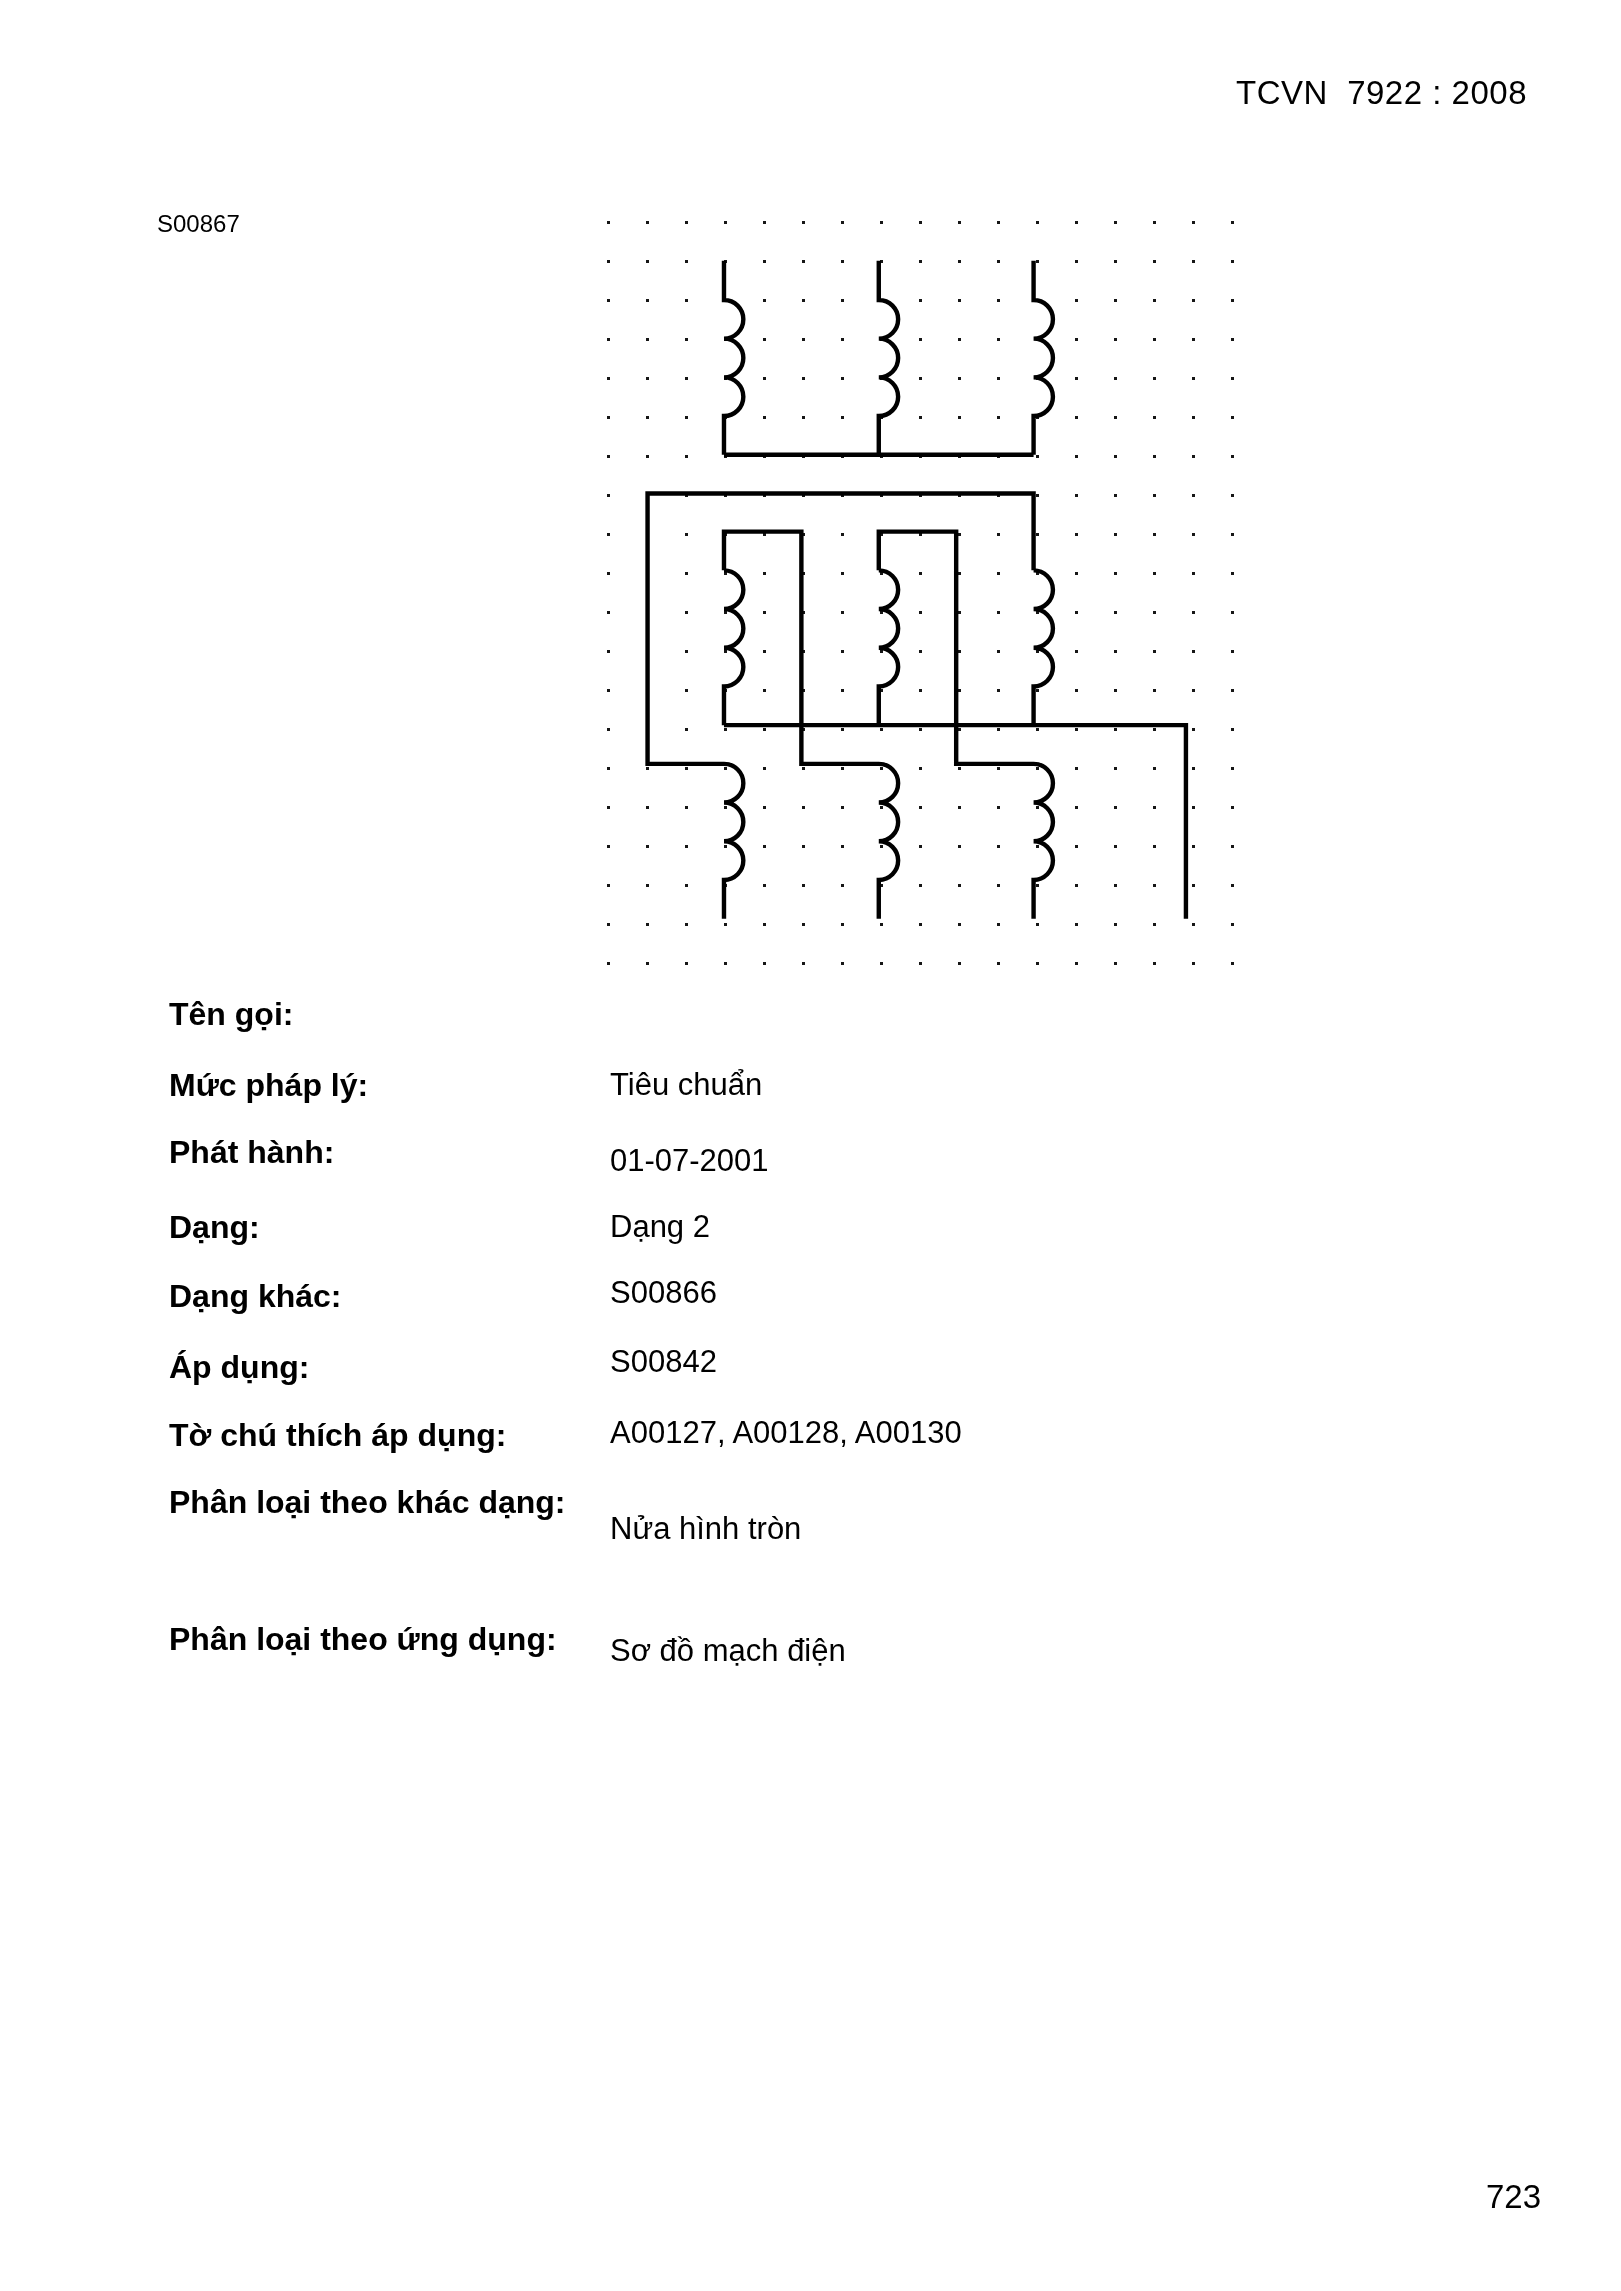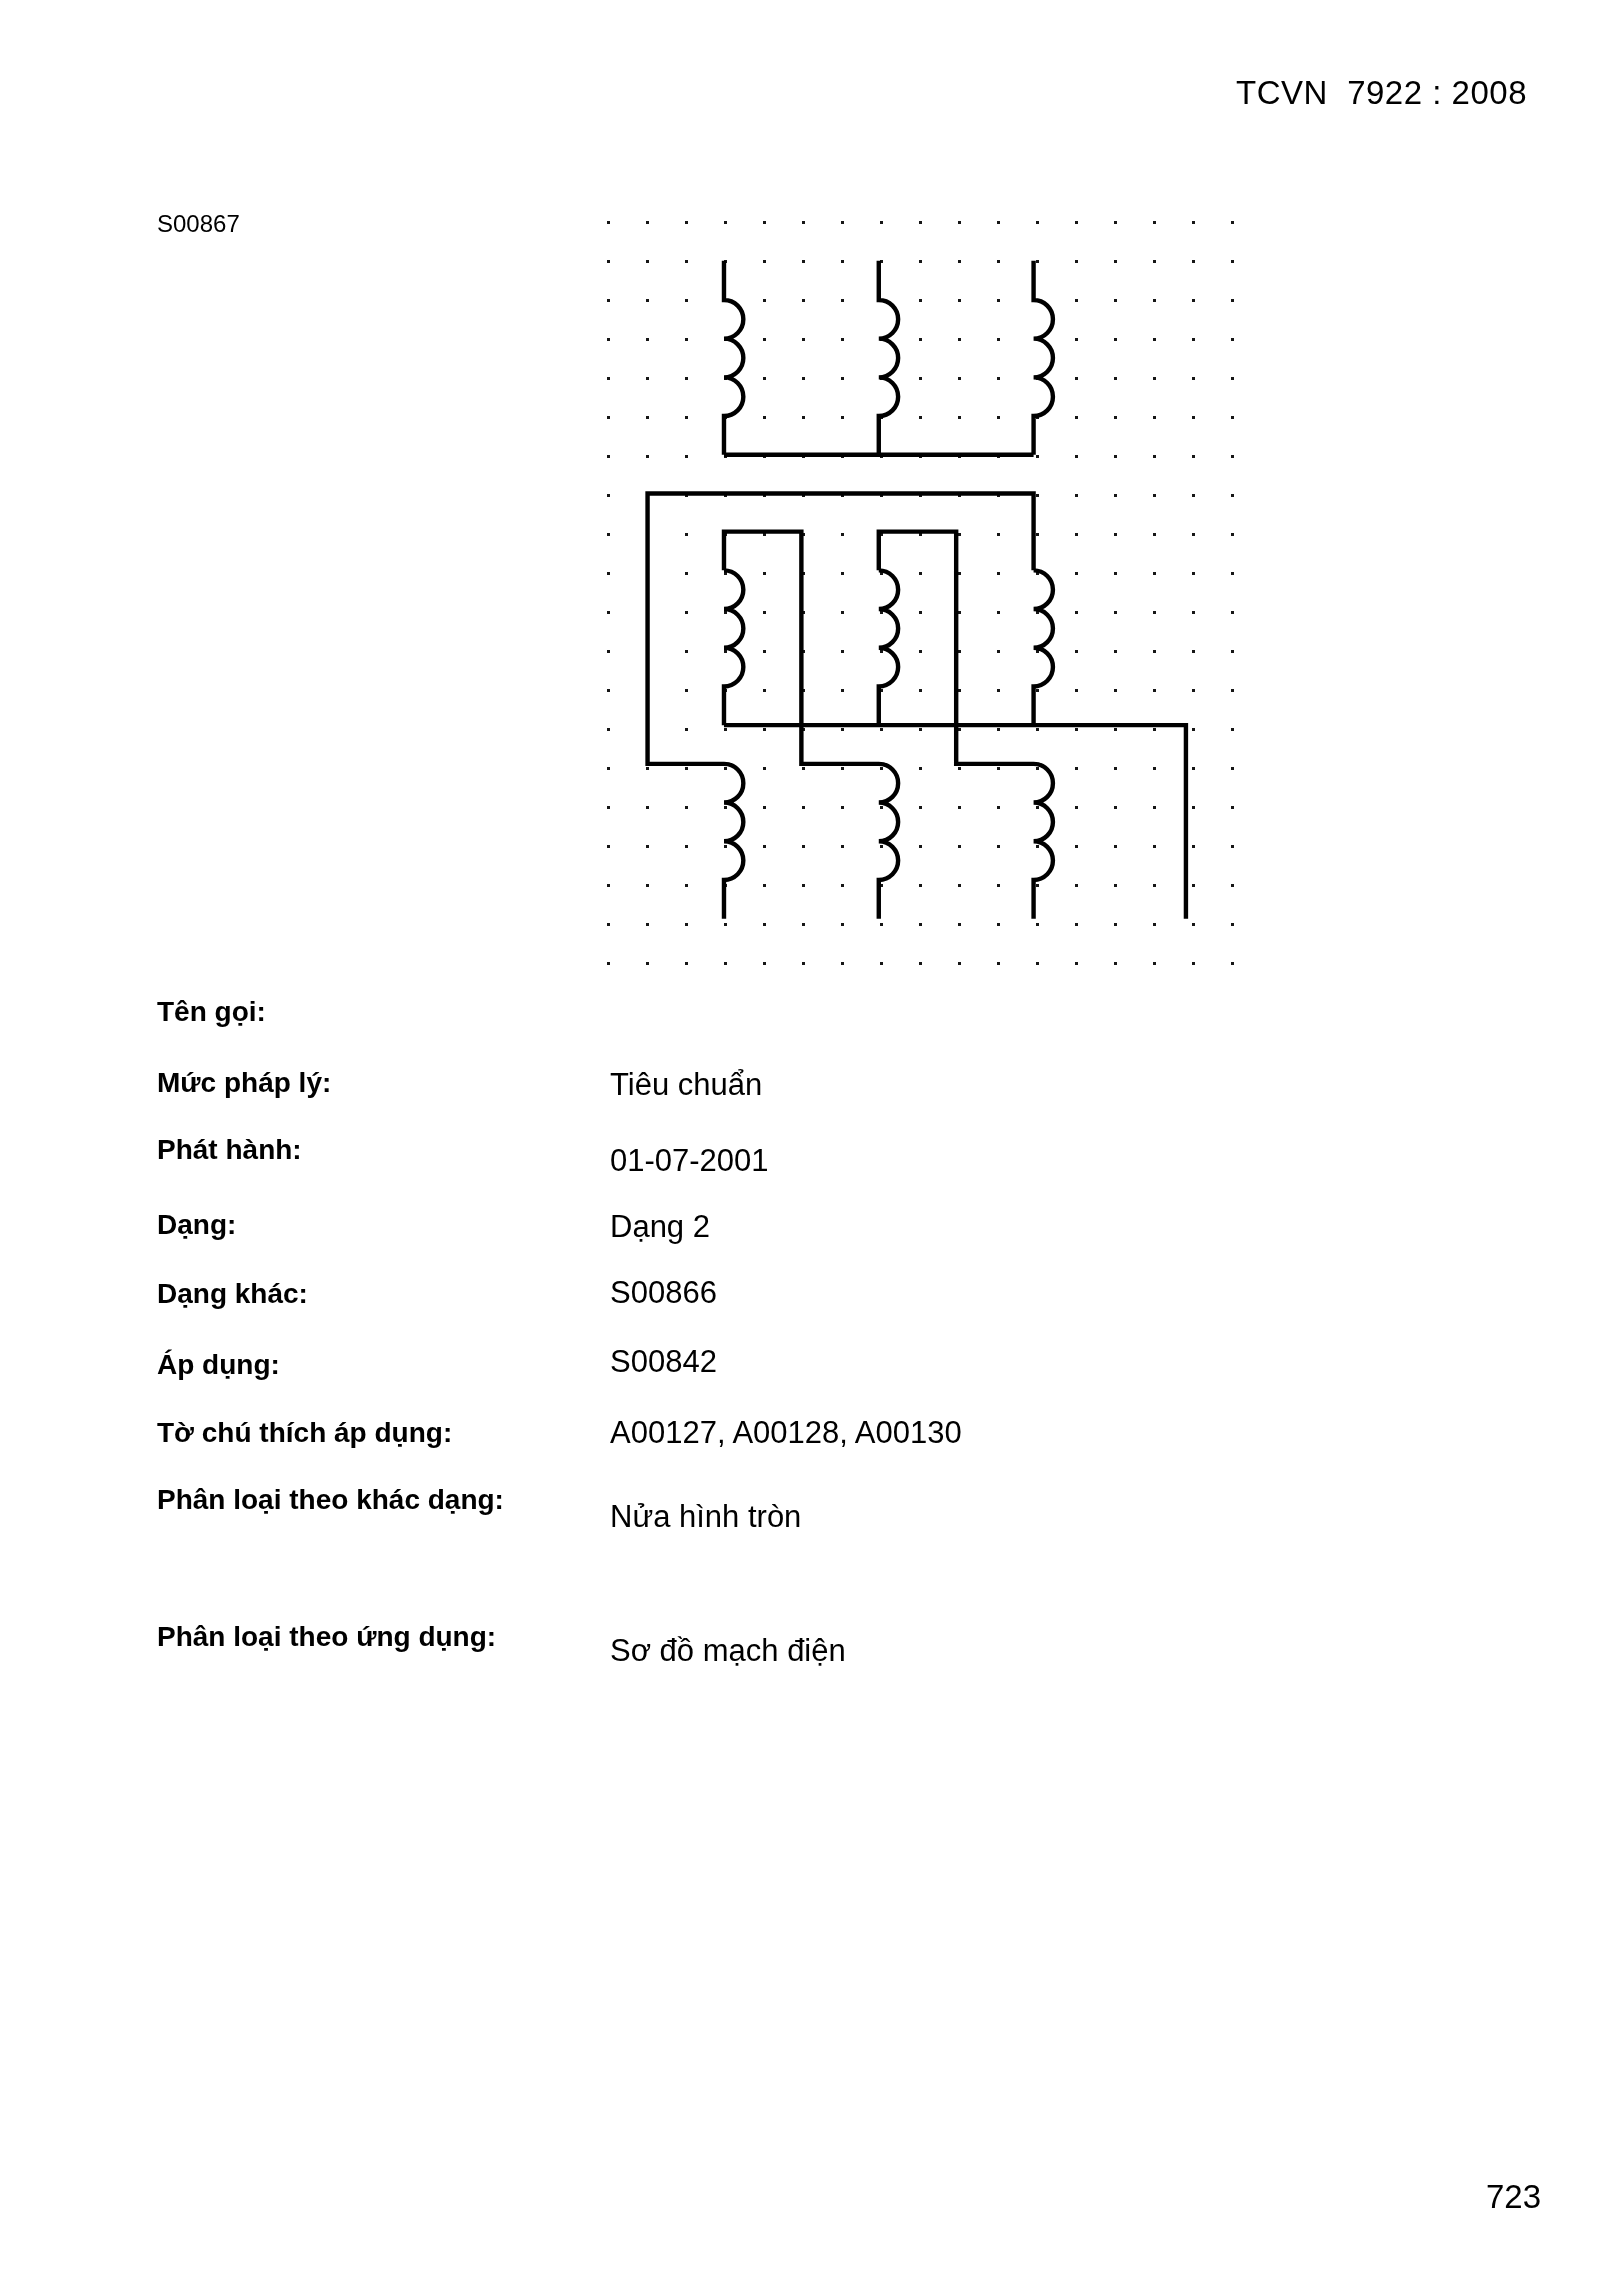--- a/index.html
+++ b/index.html
@@ -24,22 +24,22 @@
   }
   .dots{
     position:absolute;left:1px;top:2px;width:656px;height:774px;
     background-image:radial-gradient(circle,#161616 1.7px,rgba(0,0,0,0) 1.9px);
     background-size:39px 39px;
   }
   .circuit{position:absolute;left:0;top:0;}
   .circuit path{stroke:#000;stroke-width:4.5;fill:none;}
   .frow{position:absolute;left:0;width:1621px;height:43px;}
   .flabel{
-    position:absolute;left:157px;top:0;
-    font-size:28px;font-weight:bold;white-space:nowrap;
+    position:absolute;left:169px;top:0;
+    font-size:32px;font-weight:bold;white-space:nowrap;
   }
   .fvalue{
     position:absolute;left:610px;top:0;
     font-size:31px;font-weight:normal;white-space:nowrap;
   }
   .pagenum{
     position:absolute;left:1476px;top:2178px;
     font-size:33px;
     margin-left:10px;
   }
@@ -94,21 +94,21 @@
 <div class="frow" style="top:1349px">
   <div class="flabel">Áp dụng:</div>
   <div class="fvalue" style="top:-4.9px">S00842</div>
 </div>
 <div class="frow" style="top:1417px">
   <div class="flabel">Tờ chú thích áp dụng:</div>
   <div class="fvalue" style="top:-2px">A00127, A00128, A00130</div>
 </div>
 <div class="frow" style="top:1484px">
   <div class="flabel">Phân loại theo khác dạng:</div>
-  <div class="fvalue" style="top:15px">Nửa hình tròn</div>
+  <div class="fvalue" style="top:27px">Nửa hình tròn</div>
 </div>
 <div class="frow" style="top:1553px">
 </div>
 <div class="frow" style="top:1621px">
   <div class="flabel">Phân loại theo ứng dụng:</div>
   <div class="fvalue" style="top:11.8px">Sơ đồ mạch điện</div>
 </div>
 
 <div class="pagenum">723</div>
 

